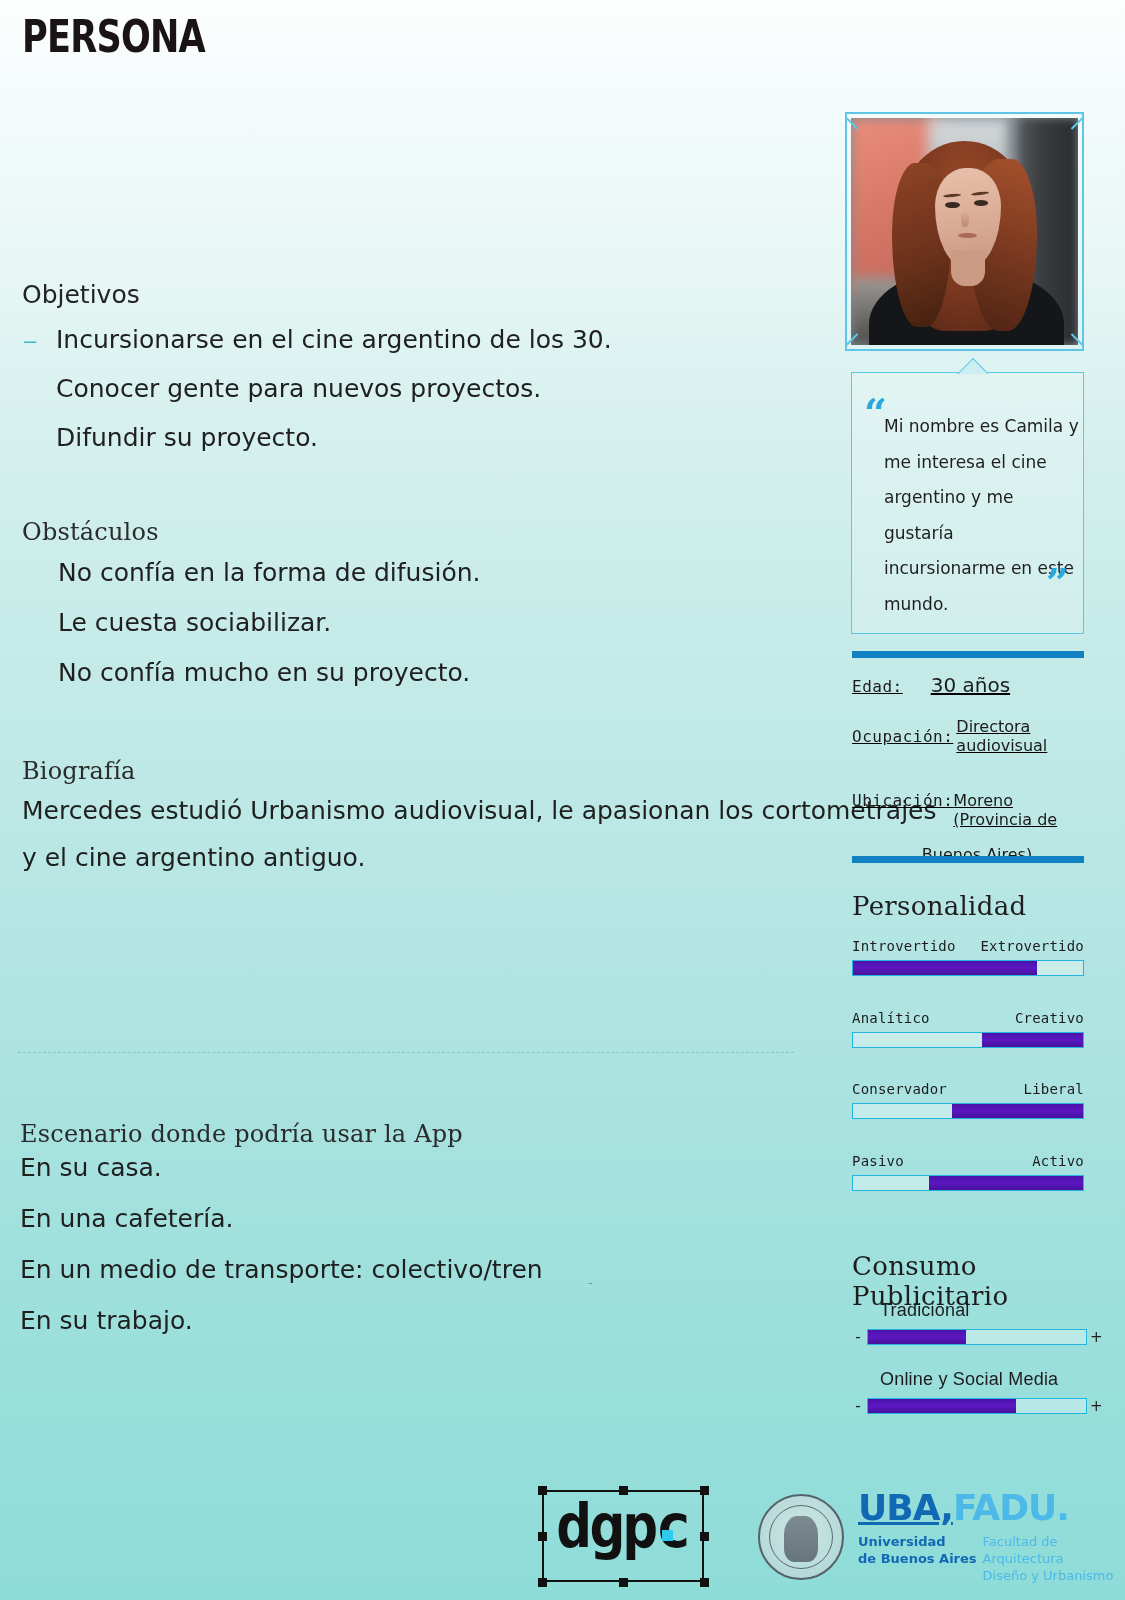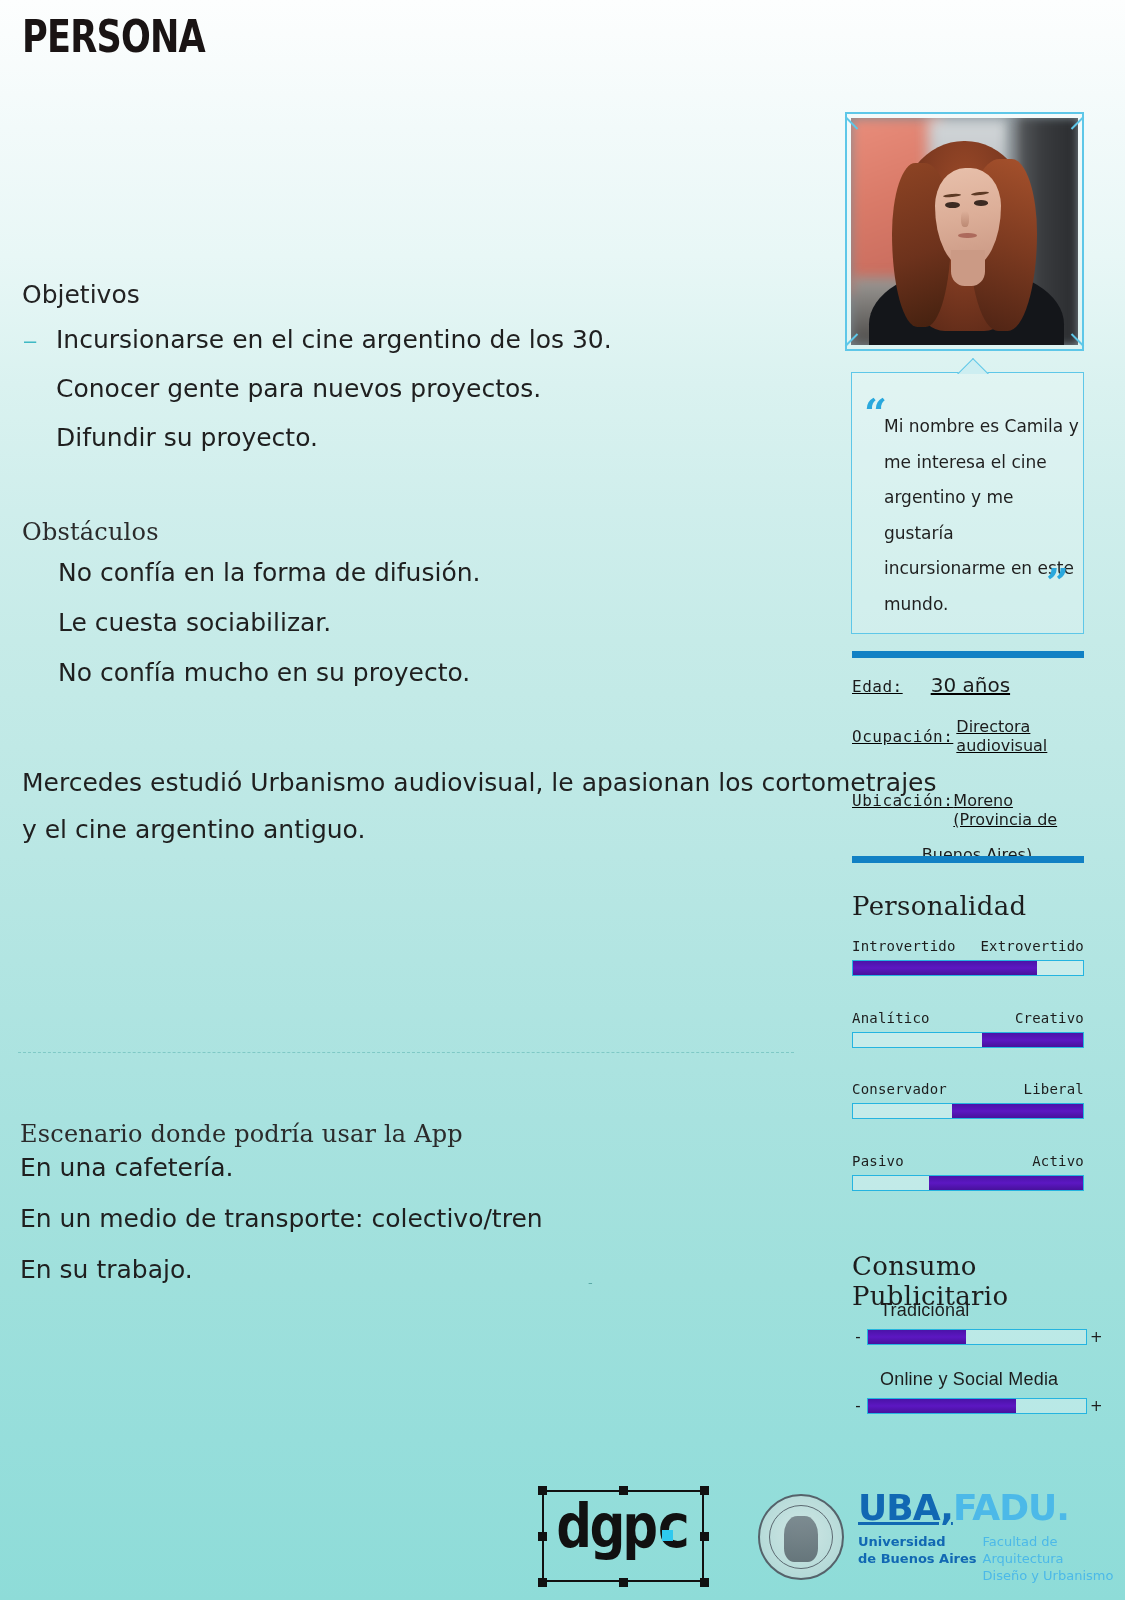--- a/index.html
+++ b/index.html
@@ -539,31 +539,33 @@
     <div class="blk" id="obstaculos-block">
       <div class="serif-head">Obstáculos</div>
       <div class="items">
         <div class="row body-line">No confía en la forma de difusión.</div>
         <div class="row body-line">Le cuesta sociabilizar.</div>
         <div class="row body-line">No confía mucho en su proyecto.</div>
       </div>
     </div>
 
     <div class="blk" id="biografia-block">
+      <div class="serif-head">Biografía</div>
       <div class="para">
         <div class="body-line">Mercedes estudió Urbanismo audiovisual, le apasionan los cortometrajes</div>
         <div class="body-line">y el cine argentino antiguo.</div>
       </div>
     </div>
 
     <div id="divider"></div>
 
     <div class="blk" id="escenario-block">
       <div class="serif-head">Escenario donde podría usar la App</div>
       <div class="items">
+        <div class="body-line">En su casa.</div>
         <div class="body-line">En una cafetería.</div>
         <div class="body-line">En un medio de transporte: colectivo/tren</div>
         <div class="body-line">En su trabajo.</div>
       </div>
     </div>
 
     <div class="stray" style="left:588px; top:1275px;">-</div>
   </div>
 
   <div class="right-col">

